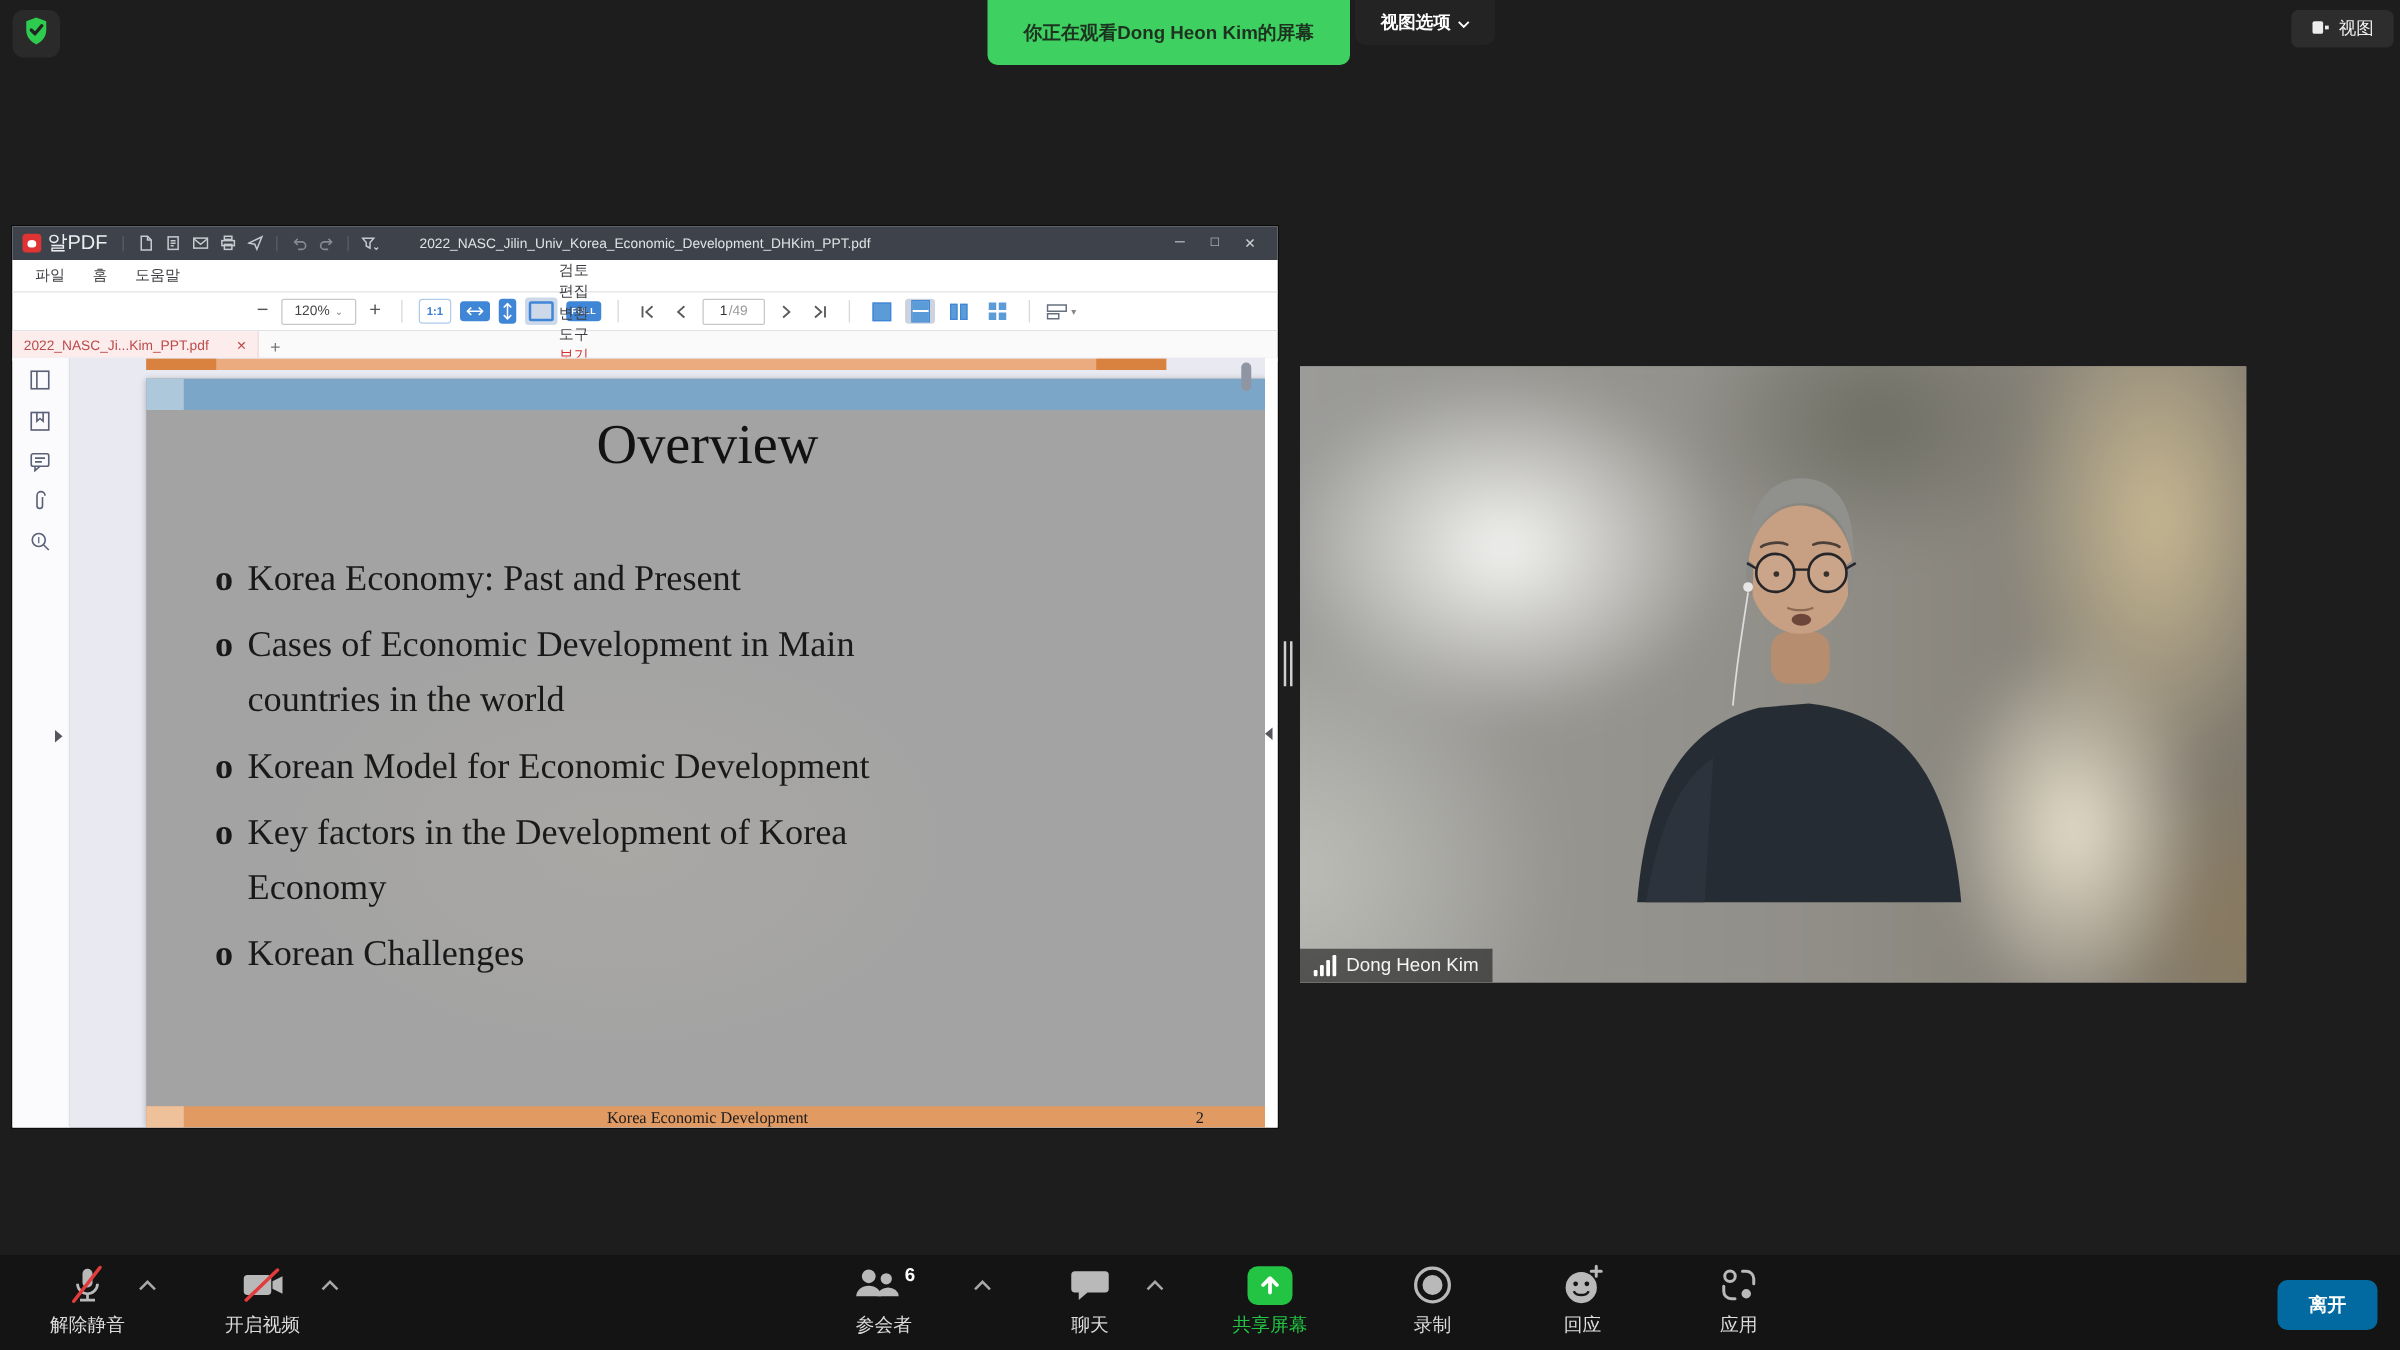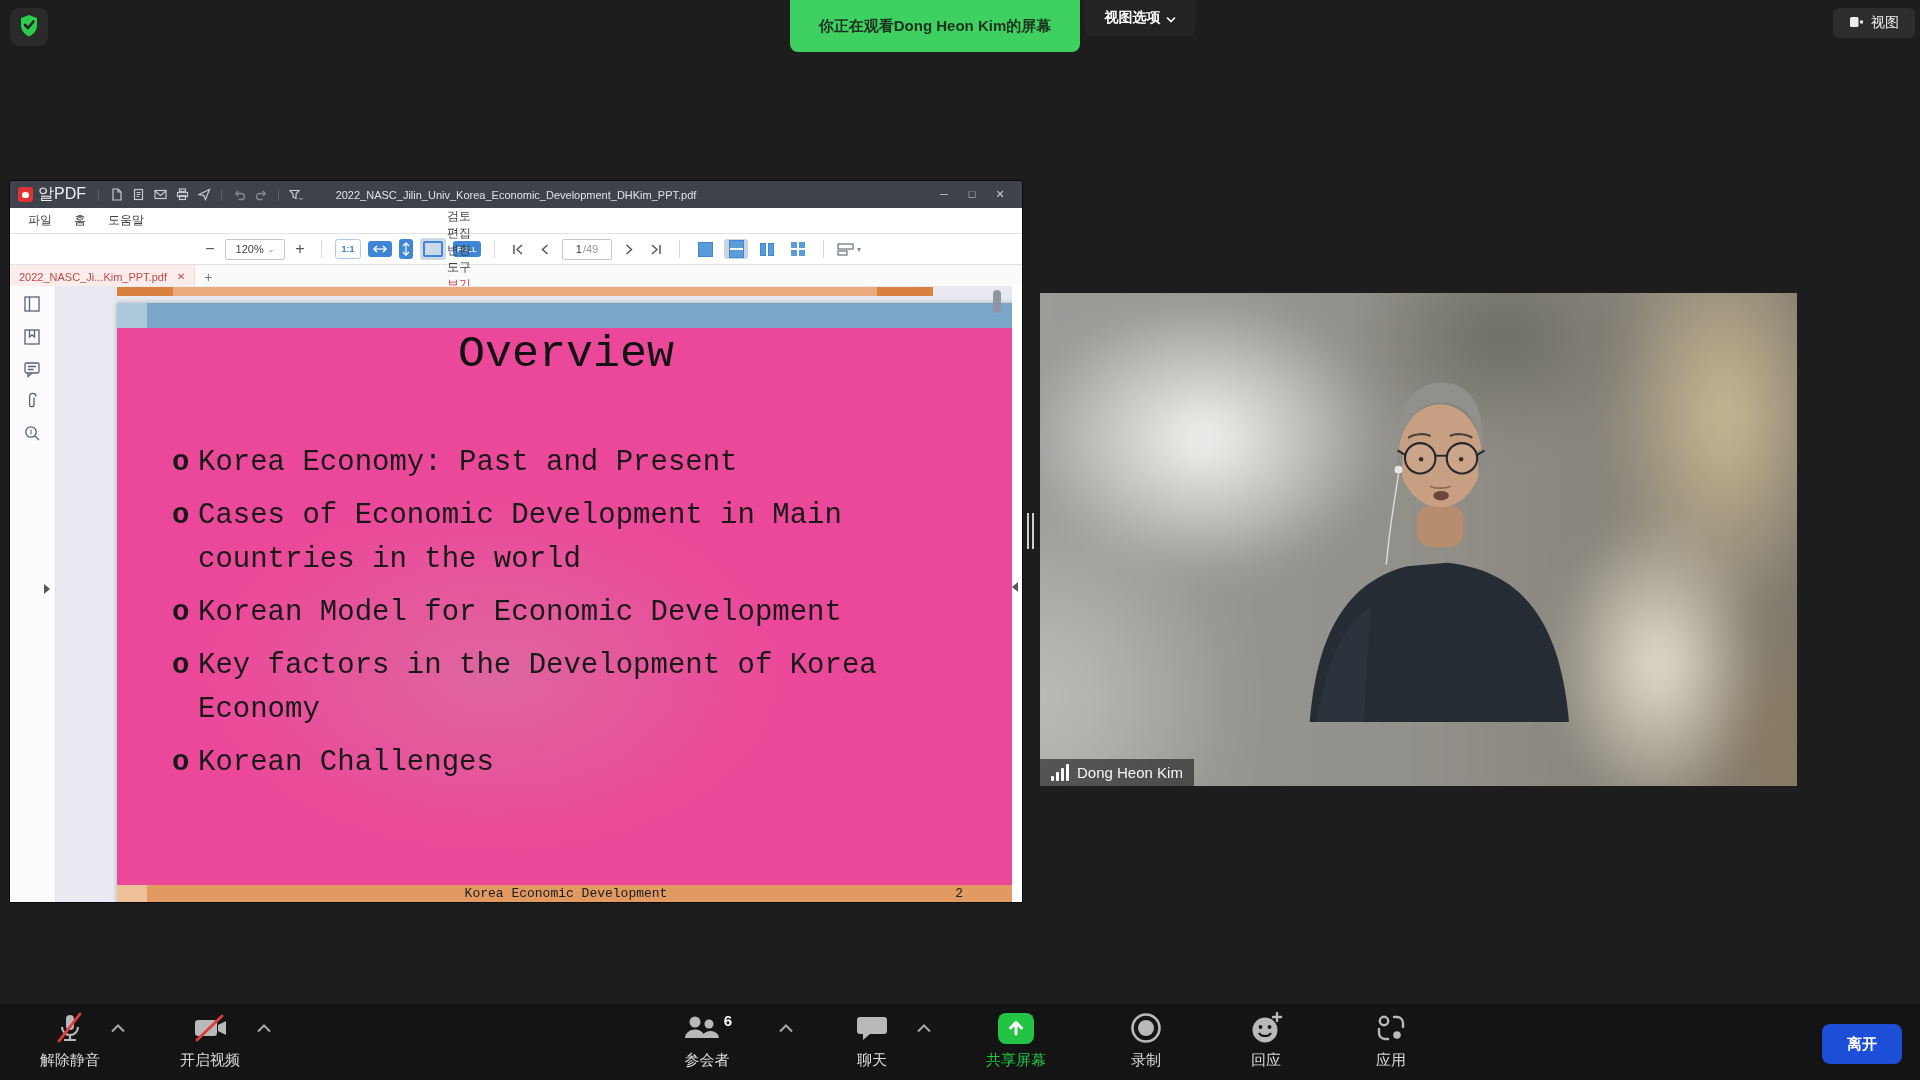--- a/index.html
+++ b/index.html
@@ -52,38 +52,38 @@
   .pageinput .cur{color:#333;} .pageinput .tot{color:#999;}
   .vbtn{width:24px;height:20px;display:flex;align-items:center;justify-content:center;border-radius:3px;cursor:pointer;}
   .vbtn.sel{background:#ccd3df;}
   .sq1{width:13px;height:13px;background:#5b9bd8;border:1px solid #3f86d6;}
   .sq2{width:13px;height:16px;border:1px solid #3f86d6;background:linear-gradient(#5b9bd8 44%,#fff 44%,#fff 56%,#5b9bd8 56%);}
   .sq3{display:flex;gap:2px;} .sq3 i{display:block;width:6px;height:13px;background:#5b9bd8;border:1px solid #3f86d6;box-sizing:border-box;}
   .sq4{display:grid;grid-template-columns:6px 6px;grid-gap:2px;} .sq4 i{display:block;width:6px;height:6px;background:#5b9bd8;}
   .ic-layout{display:flex;align-items:center;gap:3px;cursor:pointer;color:#555;}
 
   .tabbar{height:23px;background:#fafafb;border-bottom:1px solid #e0e0e3;display:flex;align-items:stretch;}
-  .tab{display:flex;align-items:center;gap:10px;padding:0 9px;background:#fdecec;border-right:1px solid #eddada;color:#bc4a4a;font-size:11px;cursor:pointer;}
+  .tab{display:flex;align-items:center;gap:22px;padding:0 9px;background:#fdecec;border-right:1px solid #eddada;color:#bc4a4a;font-size:11px;cursor:pointer;}
   .tab-close{font-size:10px;color:#bc4a4a;cursor:pointer;}
   .newtab{width:26px;display:flex;align-items:center;justify-content:center;color:#777;font-size:14px;cursor:pointer;}
 
   .docarea{position:absolute;left:0;top:105px;width:1012px;height:616px;background:#e9e9f1;overflow:hidden;}
   .pdf-sidebar{position:absolute;left:0;top:0;width:45px;height:100%;background:#fbfbfd;border-right:1px solid #e0e0e6;}
   .sb-icon{position:absolute;left:13px;width:20px;height:20px;cursor:pointer;}
   .white-edge{position:absolute;right:0;top:0;bottom:0;width:10px;background:#fff;}
   .scroll-thumb{position:absolute;right:21px;top:4px;width:8px;height:23px;background:#8f95a3;border-radius:4px;cursor:pointer;}
   .collapse-left{position:absolute;left:34px;top:298px;width:0;height:0;border-top:5px solid transparent;border-bottom:5px solid transparent;border-left:6px solid #55565e;cursor:pointer;}
   .collapse-right{position:absolute;right:4px;top:296px;width:0;height:0;border-top:5px solid transparent;border-bottom:5px solid transparent;border-right:6px solid #55565e;cursor:pointer;}
 
   .page1-strip{position:absolute;left:107px;top:1px;width:816px;height:9px;background:#ecab7e;}
   .page1-strip::before,.page1-strip::after{content:"";position:absolute;top:0;width:56px;height:9px;background:#d9813f;}
   .page1-strip::before{left:0;} .page1-strip::after{right:0;}
 
-  .slide{position:absolute;left:107px;top:17px;width:898px;height:599px;background:#ec4899;box-shadow:0 0 5px rgba(0,0,0,.25);
-         font-family:Liberation Mono, monospace;color:#191919;}
+  .slide{position:absolute;left:107px;top:17px;width:898px;height:599px;background:#a3a3a3;box-shadow:0 0 5px rgba(0,0,0,.25);
+         font-family:Liberation Serif, serif;color:#191919;}
   .slide::before{content:"";position:absolute;inset:0;background:radial-gradient(ellipse 420px 260px at 42% 62%,rgba(185,180,170,.28),rgba(185,180,170,0) 70%);}
   .slide-bluebar{position:absolute;left:0;top:0;width:100%;height:25px;background:#7ca6c7;}
   .slide-bluebar::before{content:"";position:absolute;left:0;top:0;width:30px;height:25px;background:#adc8da;}
   .slide-title{position:absolute;top:26px;left:0;width:100%;text-align:center;font-size:45px;color:#121212;}
   .bullets{position:absolute;left:55px;top:138px;right:30px;margin:0;padding:0;list-style:none;}
   .bullets li{position:relative;padding-left:26px;font-size:29px;line-height:44px;margin-bottom:9px;}
   .b-marker{position:absolute;left:0;top:0;font-weight:bold;}
   .b-text{white-space:pre-line;}
   .slide-footer{position:absolute;left:0;bottom:0;width:100%;height:17px;background:#e09a62;}
   .slide-footer::before{content:"";position:absolute;left:0;top:0;width:30px;height:17px;background:#efc19b;}
@@ -111,21 +111,21 @@
   .audio-bars i{display:block;width:3px;background:#fff;border-radius:1px;}
 
   
   .bottombar{left:0;top:1004px;width:1920px;height:76px;background:#141414;}
   .zbtn{position:absolute;top:1010px;width:120px;display:flex;flex-direction:column;align-items:center;gap:5px;color:#dcdcdc;font-size:15px;cursor:pointer;}
   .zbtn .icn{height:36px;display:flex;align-items:center;justify-content:center;gap:4px;}
   .zbtn.green-label .lbl{color:#23c343;}
   .share-chip{width:36px;height:31px;background:#23c343;border-radius:8px;display:flex;align-items:center;justify-content:center;}
   .chev{position:absolute;top:1024px;cursor:pointer;}
   .count{color:#fff;font-size:15px;font-weight:bold;align-self:flex-start;margin-top:2px;}
-  .leave-btn{left:1822px;top:1024px;width:80px;height:40px;background:#1d4ed8;border-radius:8px;display:flex;align-items:center;justify-content:center;color:#fff;font-size:15px;font-weight:bold;cursor:pointer;}
+  .leave-btn{left:1822px;top:1024px;width:80px;height:40px;background:#0369a1;border-radius:8px;display:flex;align-items:center;justify-content:center;color:#fff;font-size:15px;font-weight:bold;cursor:pointer;}
 </style>
 </head>
 <body>
 
 <div id="screen">
 
   <div class="abs shield-wrap">
     <span>
       <svg width="24" height="25" viewBox="0 0 24 25">
           <path d="M12,2 L20,5 V12 C20,18 16,21.5 12,23.5 C8,21.5 4,18 4,12 V5 Z" fill="#2ecc4e"></path>

